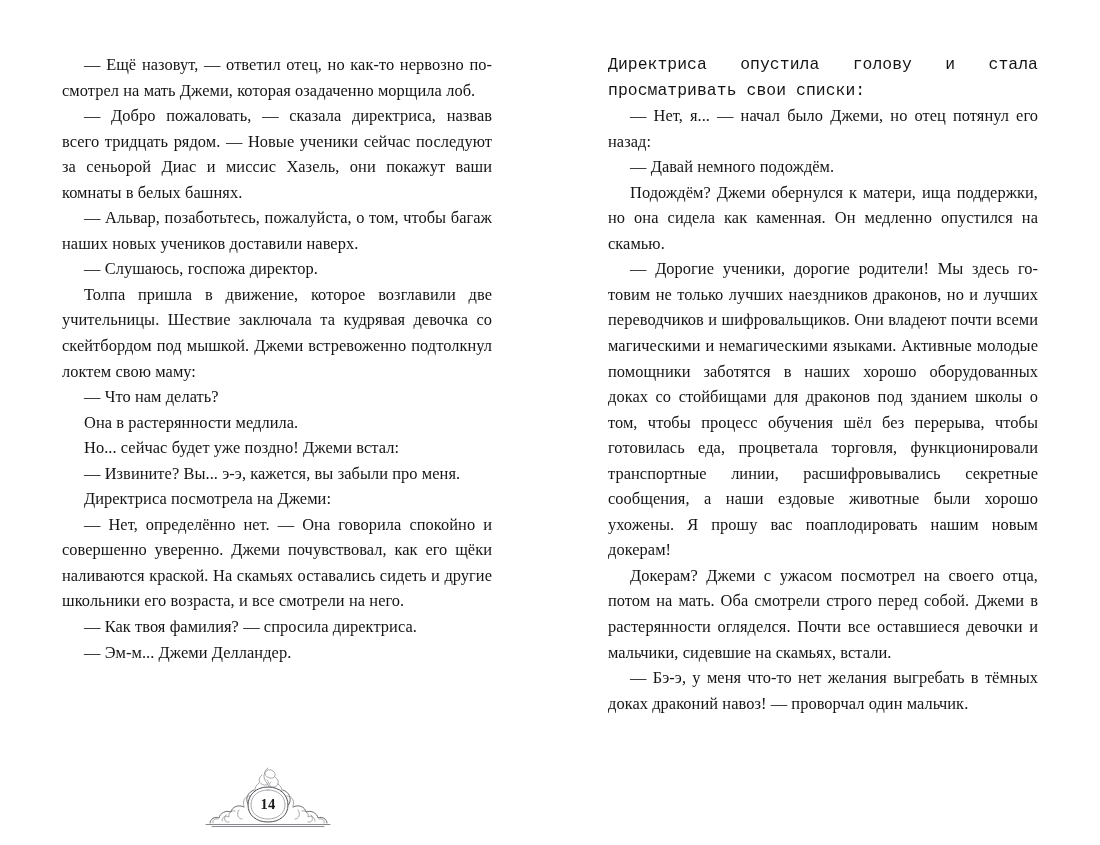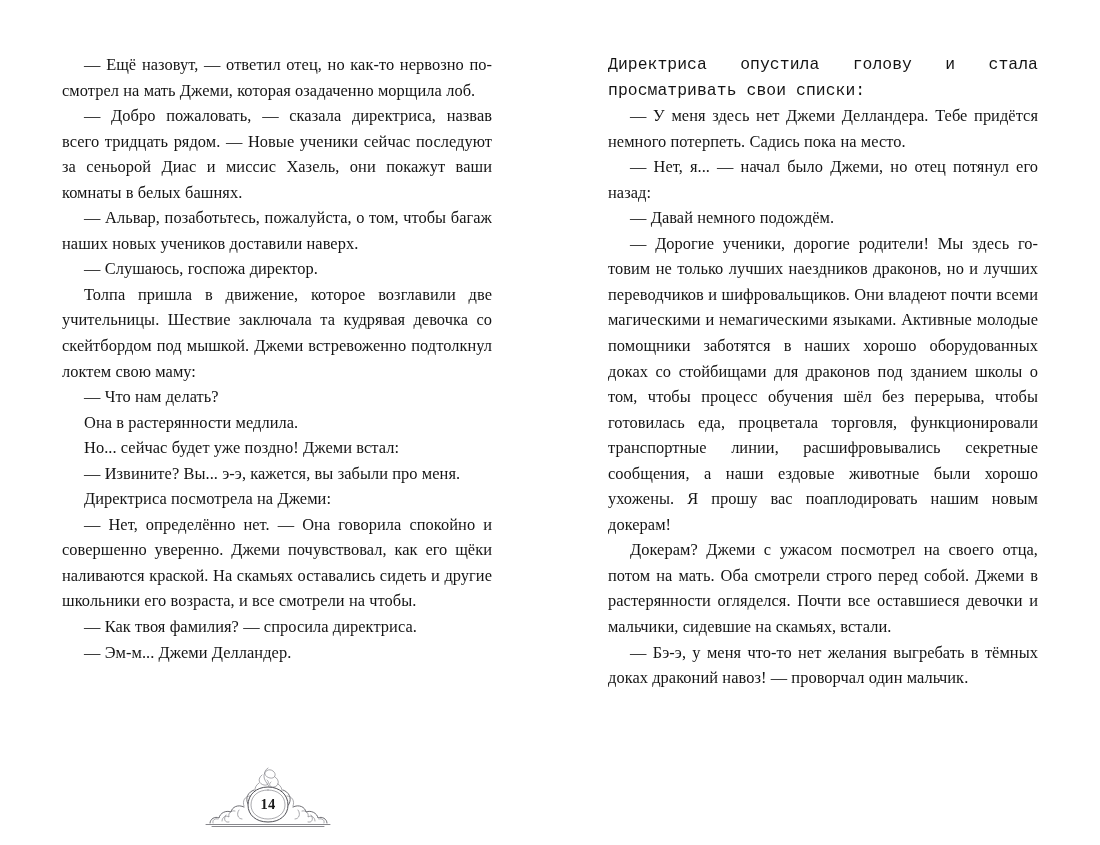--- a/index.html
+++ b/index.html
@@ -120,21 +120,21 @@
       <p>— Ещё назовут, — ответил отец, но как-то нервозно по­смотрел на мать Джеми, которая озадаченно морщила лоб.</p>
       <p>— Добро пожаловать, — сказала директриса, назвав всего тридцать рядом. — Новые ученики сейчас последу­ют за сеньорой Диас и миссис Хазель, они покажут ваши комнаты в белых башнях.</p>
       <p>— Альвар, позаботьтесь, пожалуйста, о том, чтобы ба­гаж наших новых учеников доставили наверх.</p>
       <p class="lastline-left">— Слушаюсь, госпожа директор.</p>
       <p>Толпа пришла в движение, которое возглавили две учительницы. Шествие заключала та кудрявая девочка со скейтбордом под мышкой. Джеми встревоженно под­толкнул локтем свою маму:</p>
       <p class="lastline-left">— Что нам делать?</p>
       <p class="lastline-left">Она в растерянности медлила.</p>
       <p class="lastline-left">Но... сейчас будет уже поздно! Джеми встал:</p>
       <p class="lastline-left">— Извините? Вы... э-э, кажется, вы забыли про меня.</p>
       <p class="lastline-left">Директриса посмотрела на Джеми:</p>
-      <p>— Нет, определённо нет. — Она говорила спокойно и совершенно уверенно. Джеми почувствовал, как его щёки наливаются краской. На скамьях оставались сидеть и другие школьники его возраста, и все смотрели на чтобы.</p>
+      <p>— Нет, определённо нет. — Она говорила спокойно и совершенно уверенно. Джеми почувствовал, как его щёки наливаются краской. На скамьях оставались сидеть и другие школьники его возраста, и все смотрели на него.</p>
       <p class="lastline-left">— Как твоя фамилия? — спросила директриса.</p>
       <p class="lastline-left">— Эм-м... Джеми Делландер.</p>
     </div>
 
     <div class="folio">
       <svg viewBox="0 0 160 68" xmlns="http://www.w3.org/2000/svg">
 
         <path class="orn-stroke-thin" d="M80 5 C74 9, 77 14, 82 15 C87 16, 89 11, 85 8 C81 5, 76 8, 76 13 C76 19, 82 22, 82 27"></path>
         <path class="orn-stroke-thin" d="M74 12 C69 16, 71 21, 76 22 C80 23, 82 19, 79 17"></path>
         <path class="orn-stroke-thin" d="M87 14 C92 17, 91 23, 86 24 C82 25, 80 21, 83 19"></path>
@@ -165,23 +165,23 @@
         <path class="orn-base" d="M24 63.5 L136 63.5"></path>
       </svg>
       <div class="num">14</div>
     </div>
   </div>
 
   <div class="page page-right">
 
     <div class="textblock">
       <p class="noindent">Директриса опустила голову и стала просматривать свои списки:</p>
-      <p>— У меня здесь нет Джеми Делландера. Тебе придётся немного потерпеть. Садись пока на место.</p>
       <p>— Нет, я... — начал было Джеми, но отец потянул его назад:</p>
       <p class="lastline-left">— Давай немного подождём.</p>
+      <p>Подождём? Джеми обернулся к матери, ища поддерж­ки, но она сидела как каменная. Он медленно опустился на скамью.</p>
       <p>— Дорогие ученики, дорогие родители! Мы здесь го­товим не только лучших наездников драконов, но и луч­ших переводчиков и шифровальщиков. Они владеют почти всеми магическими и немагическими языками. Активные молодые помощники заботятся в наших хоро­шо оборудованных доках со стойбищами для драконов под зданием школы о том, чтобы процесс обучения шёл без перерыва, чтобы готовилась еда, процветала торгов­ля, функционировали транспортные линии, расшифро­вывались секретные сообщения, а наши ездовые живот­ные были хорошо ухожены. Я прошу вас поаплодировать нашим новым докерам!</p>
       <p>Докерам? Джеми с ужасом посмотрел на своего отца, потом на мать. Оба смотрели строго перед собой. Джеми в растерянности огляделся. Почти все оставшиеся де­вочки и мальчики, сидевшие на скамьях, встали.</p>
       <p>— Бэ-э, у меня что-то нет желания выгребать в тёмных доках драконий навоз! — проворчал один мальчик.</p>
     </div>
 
   </div>
 
 </div>
 
 </body></html>

